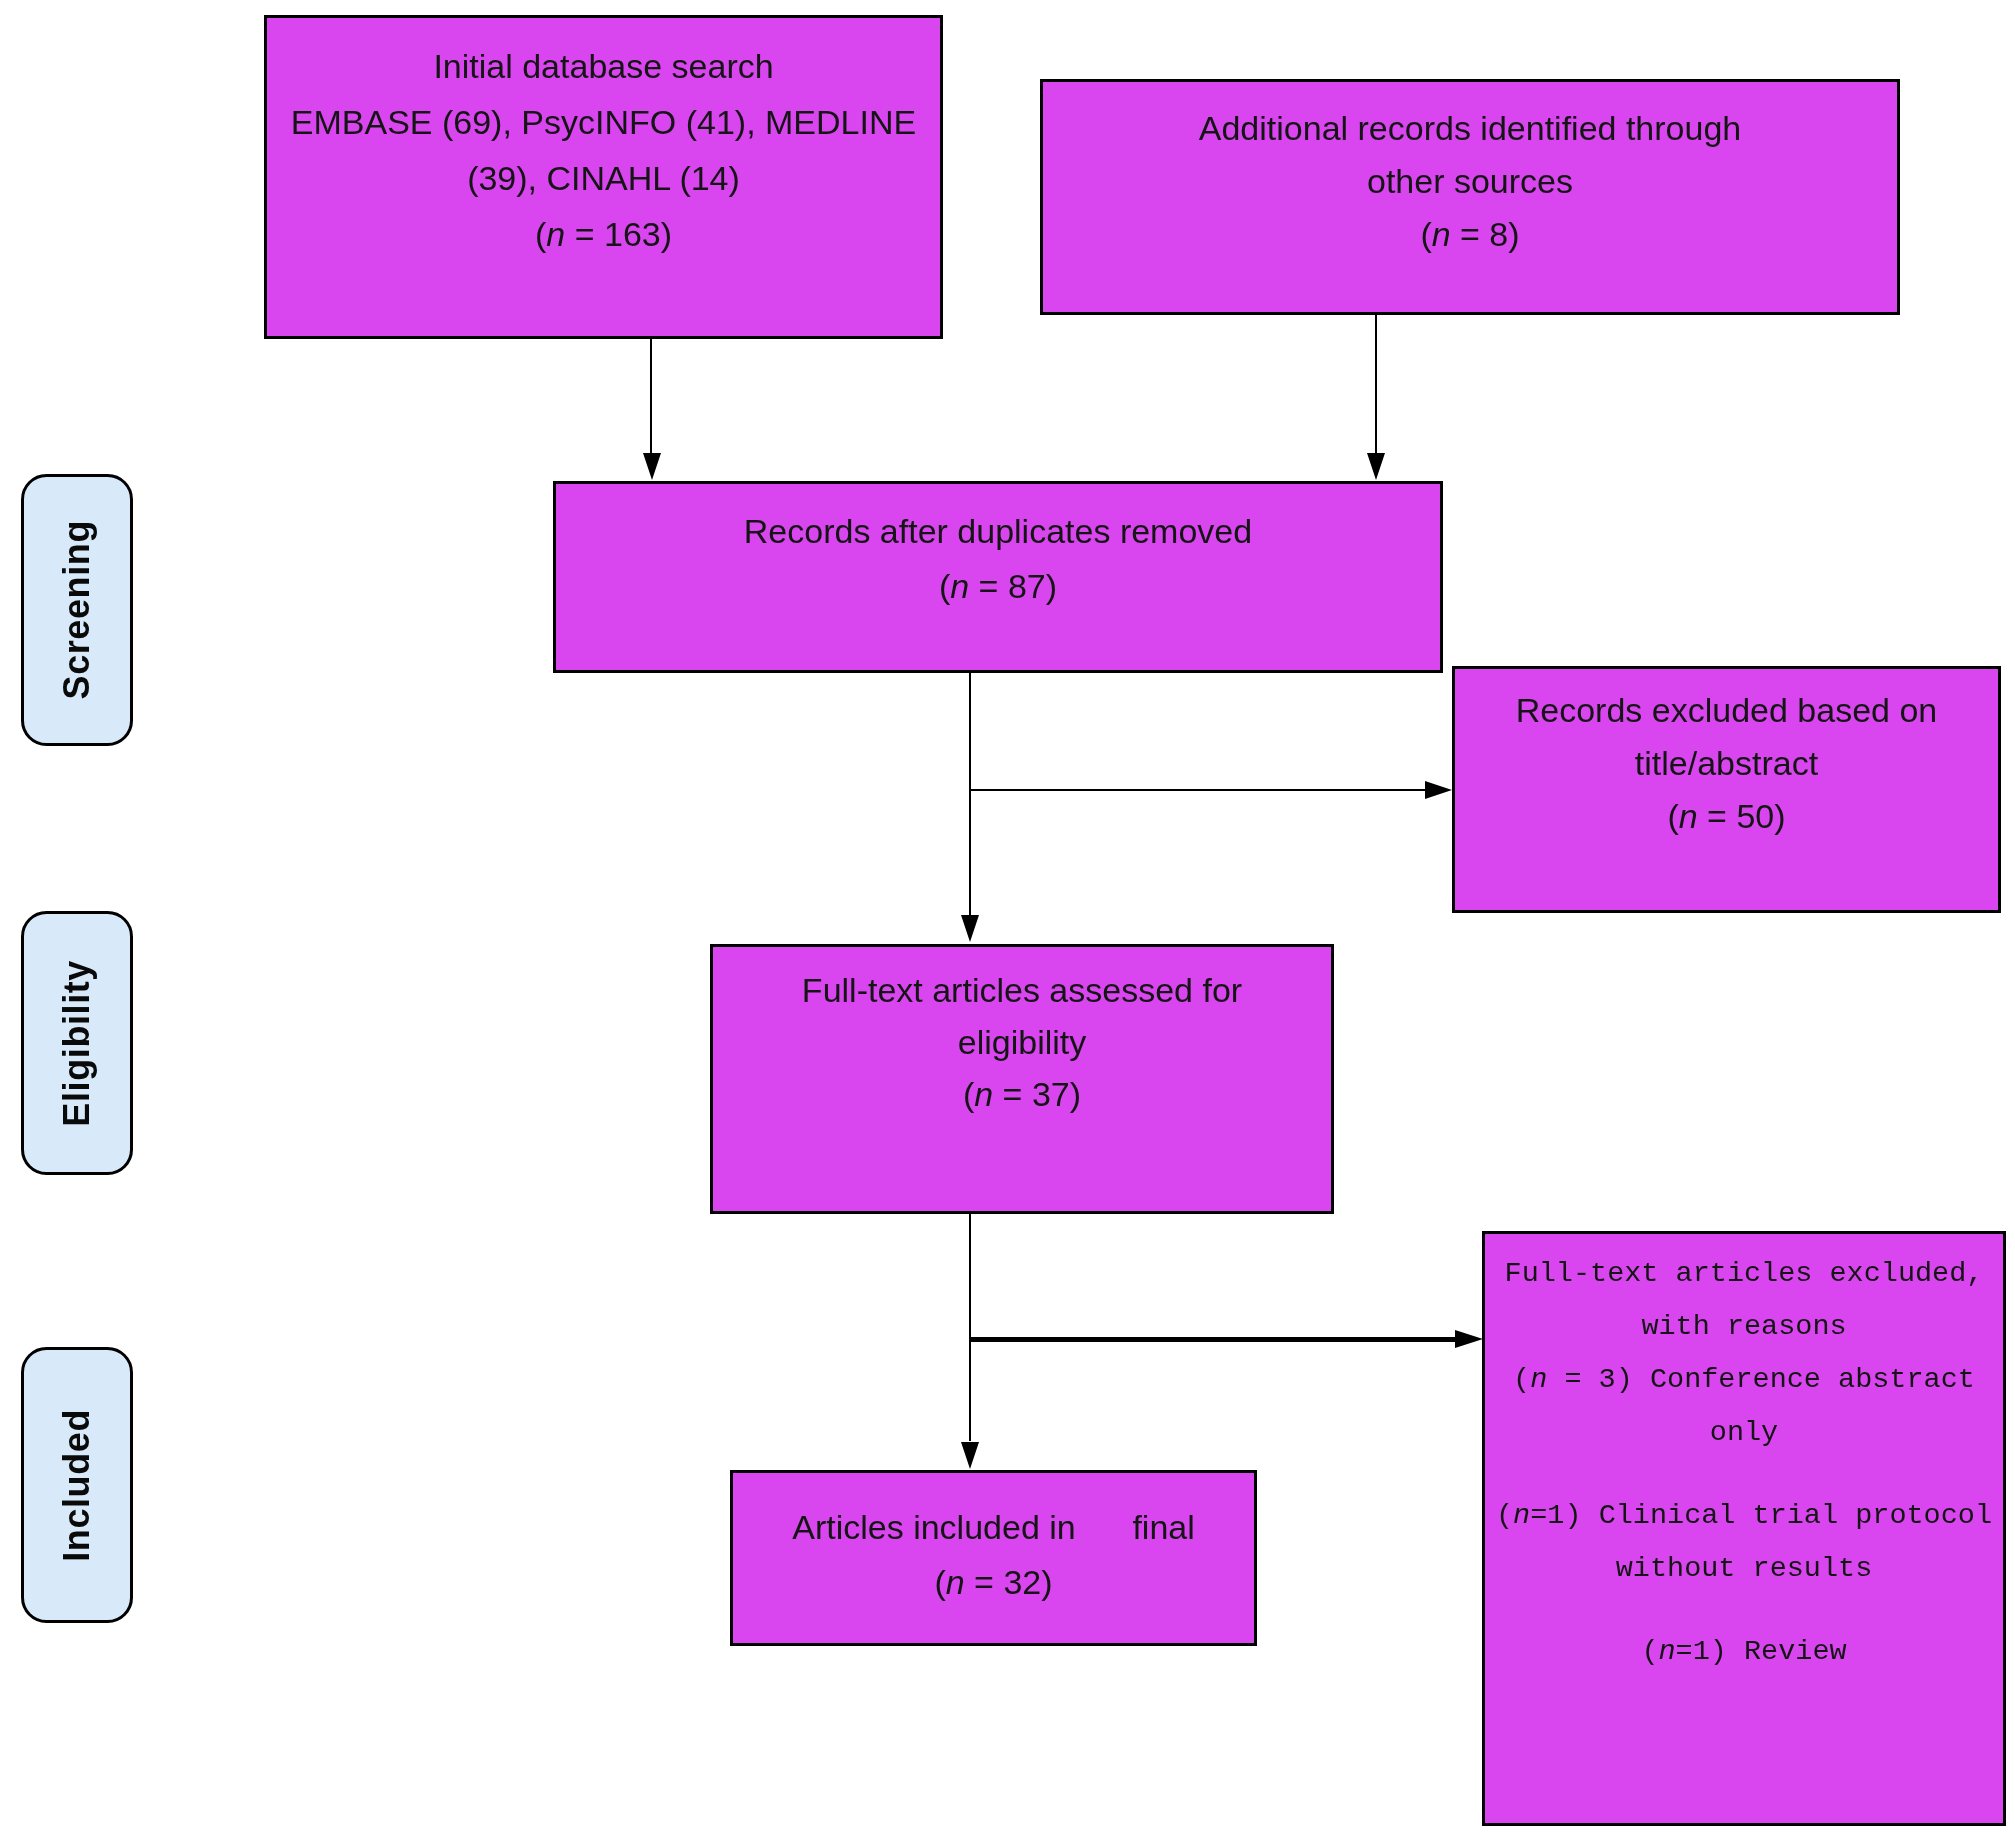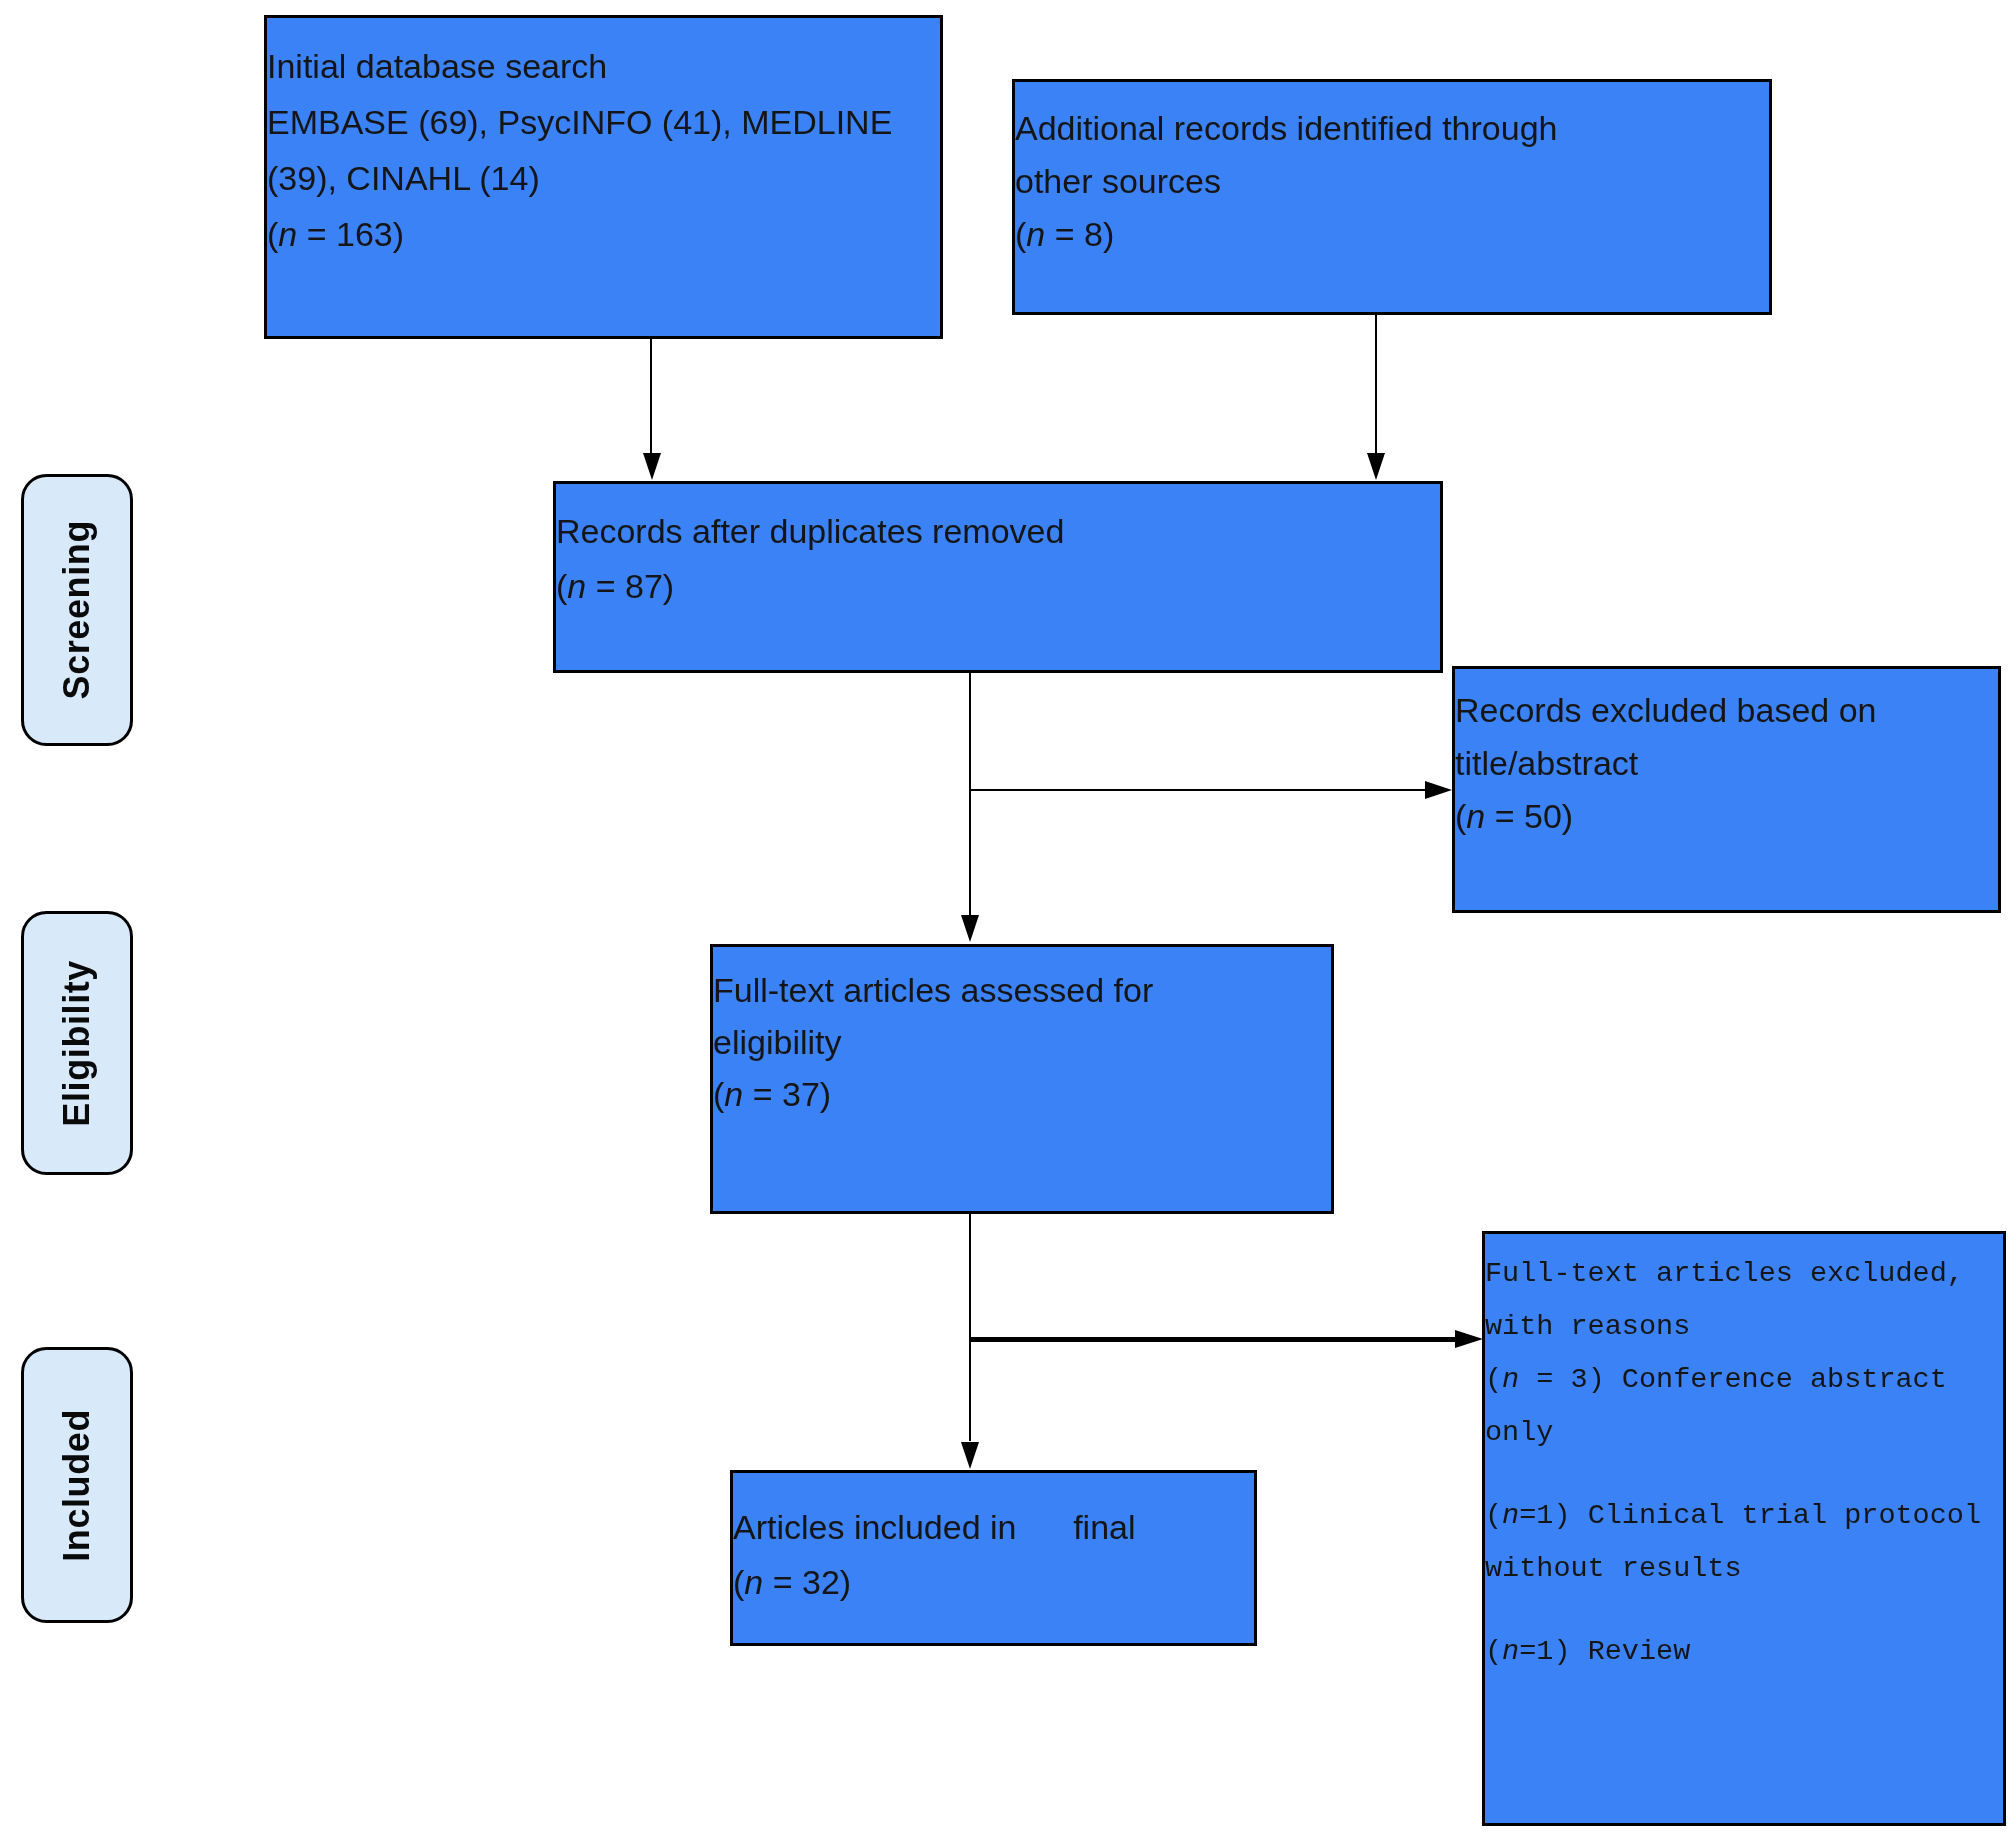--- a/index.html
+++ b/index.html
@@ -12,37 +12,37 @@
     height: 1840px;
     background: var(--background, #ffffff);
     color: var(--diagram-text, #151515);
     overflow: hidden;
   }
 
   
   .fbox {
     position: absolute;
     border: 3.6px solid var(--box-border, #000);
-    background: #3b82f6;
-    text-align: left;
+    background: #d946ef;
+    text-align: center;
     font-family: "Liberation Sans", sans-serif;
     font-size: 34px;
   }
   .lines { padding-top: 18px; }
   .line {
     white-space: pre-wrap;
     height: var(--lh, 55px);
     line-height: var(--lh, 55px);
   }
   .line.blank { height: 30px; }
   .line i { font-style: italic; }
 
   #box-initial            { left:264px;  top:15px;   width:679px; height:324px; --lh:56px; }
   #box-initial .lines     { padding-top:20px; }
-  #box-additional         { left:1012px; top:79px;  width:760px; height:236px; --lh:53px; }
+  #box-additional         { left:1040px; top:79px;  width:860px; height:236px; --lh:53px; }
   #box-additional .lines  { padding-top:20px; }
   #box-duplicates         { left:553px;  top:481px;  width:890px; height:192px; --lh:55px; }
   #box-duplicates .lines  { padding-top:20px; }
   #box-records-excluded   { left:1452px; top:666px; width:549px;  height:247px; --lh:53px; }
   #box-records-excluded .lines { padding-top:15px; }
   #box-fulltext           { left:710px; top:944px; width:624px;  height:270px; --lh:52px; }
   #box-fulltext .lines    { padding-top:17px; }
   #box-included           { left:730px; top:1470px; width:527px;  height:176px; --lh:55px; }
   #box-included .lines    { padding-top:27px; }
   #box-fulltext-excluded  { left:1482px; top:1231px; width:524px;  height:595px; --lh:53px;

